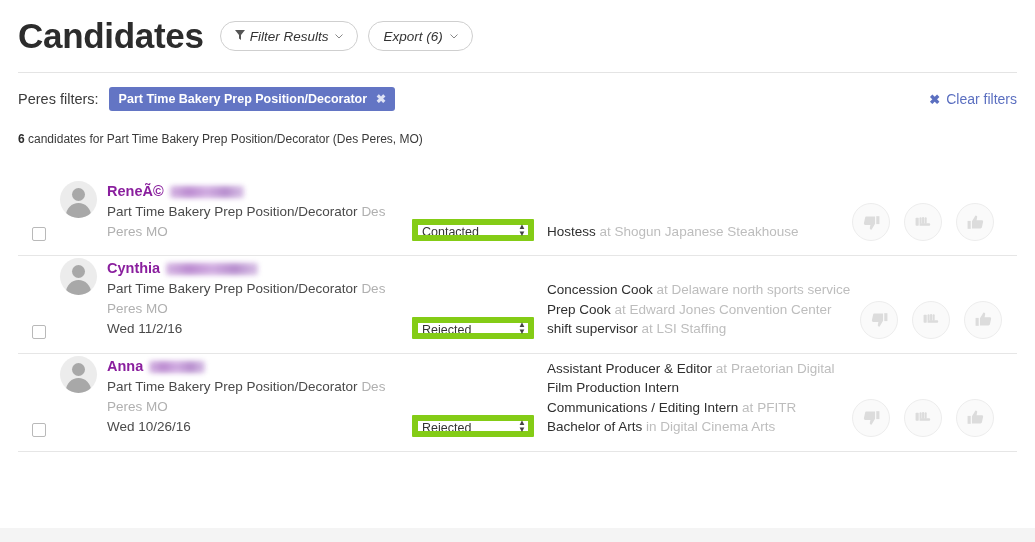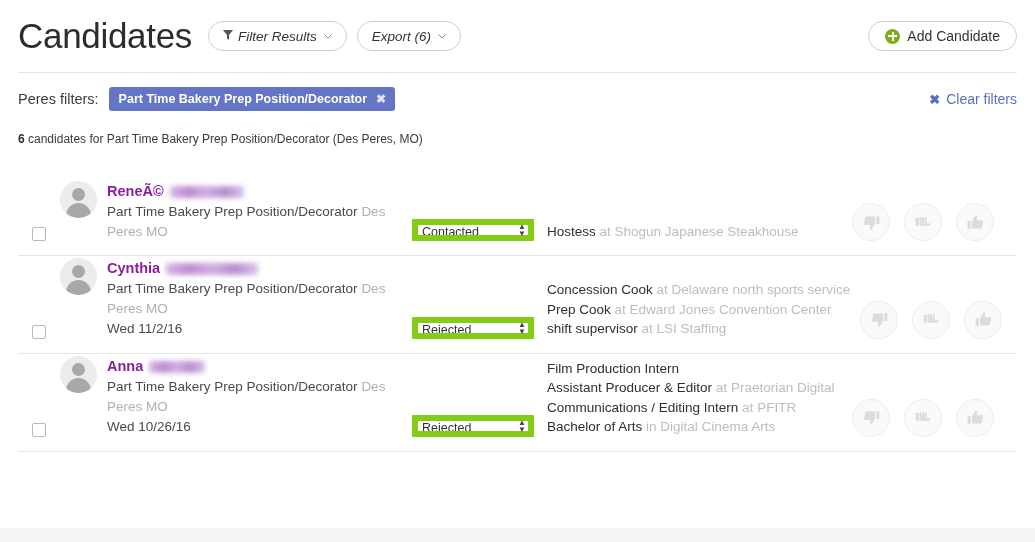--- a/index.html
+++ b/index.html
@@ -18,21 +18,21 @@
 
   
   .header {
     display: flex;
     align-items: center;
     padding: 10px 18px 0 18px;
     height: 62px;
   }
   .page-title {
     font-size: 35px;
-    font-weight: 400;
+    font-weight: 700;
     color: #2c2c2c;
     letter-spacing: -0.3px;
     line-height: 42px;
     margin: 0 16px 0 0;
     white-space: nowrap;
   }
   .pill-btn {
     display: inline-flex;
     align-items: center;
     gap: 5px;
@@ -319,24 +319,20 @@
       <span>Export (6)</span>
       <span class="caret">
         <svg width="8" height="5" viewBox="0 0 8 5">
             <path d="M0.5 0.5 L4 4 L7.5 0.5" stroke="#888" stroke-width="1" fill="none"></path>
           </svg>
       </span>
     </div>
 
     <div class="header-spacer"></div>
 
-    <div class="add-btn">
-      <span class="plus-icon"></span>
-      <span>Add Candidate</span>
-    </div>
   </div>
 
   <div class="hr"></div>
 
   <div class="filters-row">
     <span class="filters-label">Peres filters:</span>
     <span class="filter-chip">
       <span>Part Time Bakery Prep Position/Decorator</span>
       <span class="chip-x">✖</span>
     </span>
@@ -472,22 +468,22 @@
             <div class="name-cell">
               <span class="avatar">
                 <span class="head"></span>
                 <span class="body"></span>
               </span>
               <span class="name-text"><span class="cand-name">Anna</span><span class="redact" style="width:56px"></span><div class="sub-line"><span>Part Time Bakery Prep Position/Decorator</span> <span class="muted">Des Peres MO</span></div><div class="date-line">Wed 10/26/16</div></span>
             </div>
           </div>
           <div class="col-status"><span class="select-wrap"><select class="status-select"><option value="Contacted">Contacted</option><option value="Rejected" selected="">Rejected</option><option value="New">New</option><option value="Interviewing">Interviewing</option><option value="Hired">Hired</option></select><span class="select-arrows">▲<br>▼</span></span></div>
           <div class="col-summary summary-cell">
+            <div class="summary-line"><span>Assistant Producer &amp; Editor</span> <span class="at">at</span> <span class="at">Praetorian Digital</span></div>
             <div class="summary-line"><span>Film Production Intern</span></div>
-            <div class="summary-line"><span>Assistant Producer &amp; Editor</span> <span class="at">at</span> <span class="at">Praetorian Digital</span></div>
             <div class="summary-line"><span>Communications / Editing Intern</span> <span class="at">at</span> <span class="at">PFITR</span></div>
             <div class="summary-line"><span>Bachelor of Arts</span> <span class="at">in</span> <span class="at">Digital Cinema Arts</span></div>
           </div>
           <div class="col-rating">
             <div class="rating-cell">
               <span class="rate-btn">
                 <span>
                   <svg width="19" height="19" viewBox="0 0 24 24">
                     <g fill="#dcdcdc" transform="rotate(180 12 12)">
                       <path d="M2 10h4v10H2z"></path>

